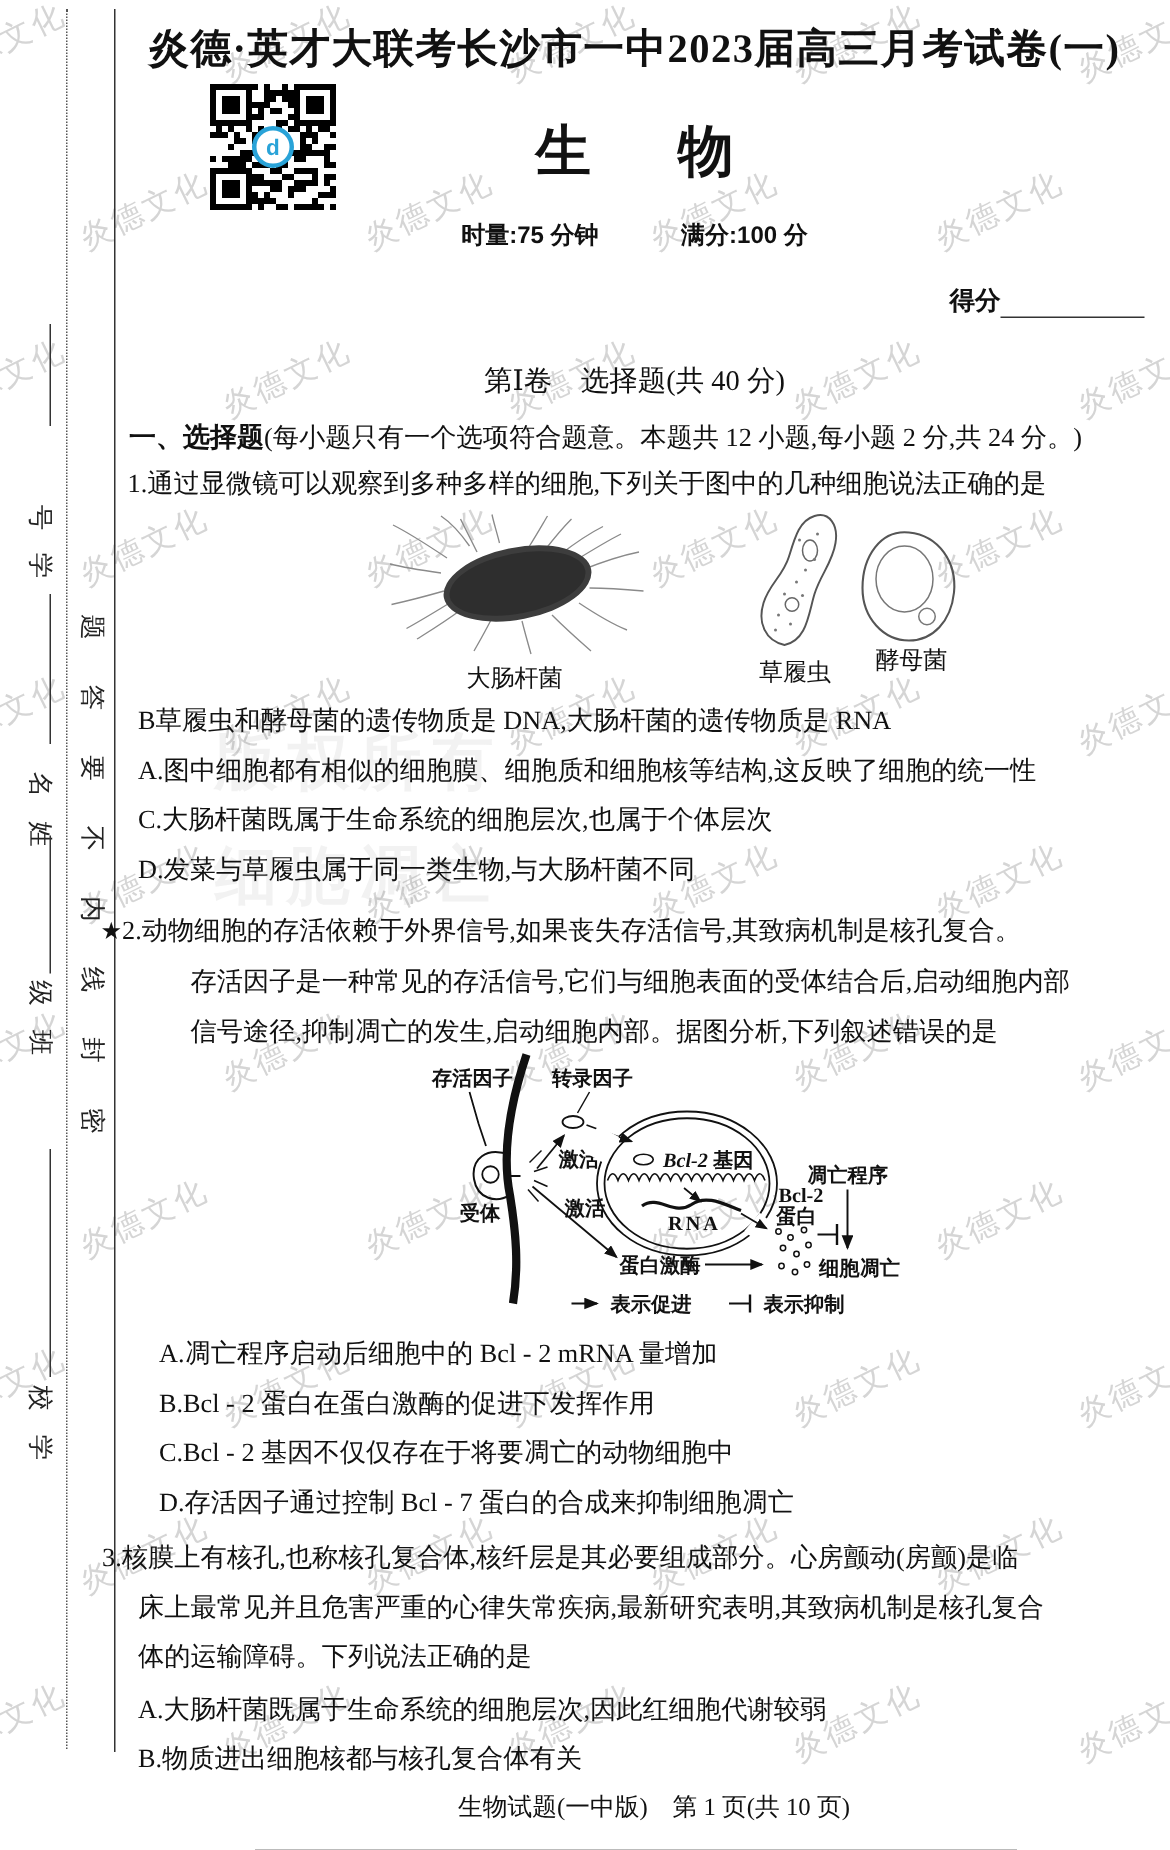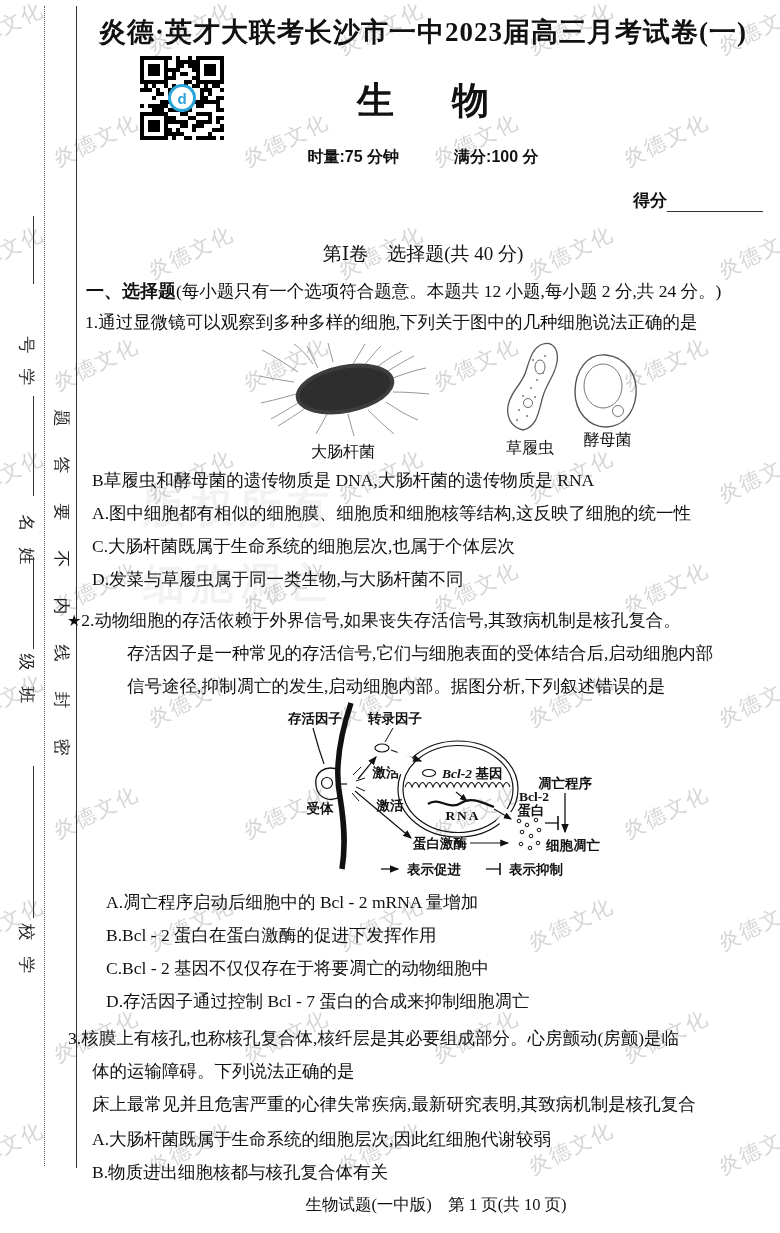--- a/index.html
+++ b/index.html
@@ -774,22 +774,22 @@
 
   <div class="opts opts2">
     <div>A.凋亡程序启动后细胞中的 Bcl - 2 mRNA 量增加</div>
     <div>B.Bcl - 2 蛋白在蛋白激酶的促进下发挥作用</div>
     <div>C.Bcl - 2 基因不仅仅存在于将要凋亡的动物细胞中</div>
     <div>D.存活因子通过控制 Bcl - 7 蛋白的合成来抑制细胞凋亡</div>
   </div>
 
   <div class="q3">
     <div class="qline"><span>3.</span><span>核膜上有核孔,也称核孔复合体,核纤层是其必要组成部分。心房颤动(房颤)是临</span></div>
+    <div class="qline cont">床上最常见并且危害严重的心律失常疾病,最新研究表明,其致病机制是核孔复合</div>
     <div class="qline cont">体的运输障碍。下列说法正确的是</div>
-    <div class="qline cont">床上最常见并且危害严重的心律失常疾病,最新研究表明,其致病机制是核孔复合</div>
   </div>
 
   <div class="opts opts3">
     <div>A.大肠杆菌既属于生命系统的细胞层次,因此红细胞代谢较弱</div>
     <div>B.物质进出细胞核都与核孔复合体有关</div>
   </div>
 
   <div class="footer">生物试题(一中版)　第 1 页(共 10 页)</div>
 
 </div>

